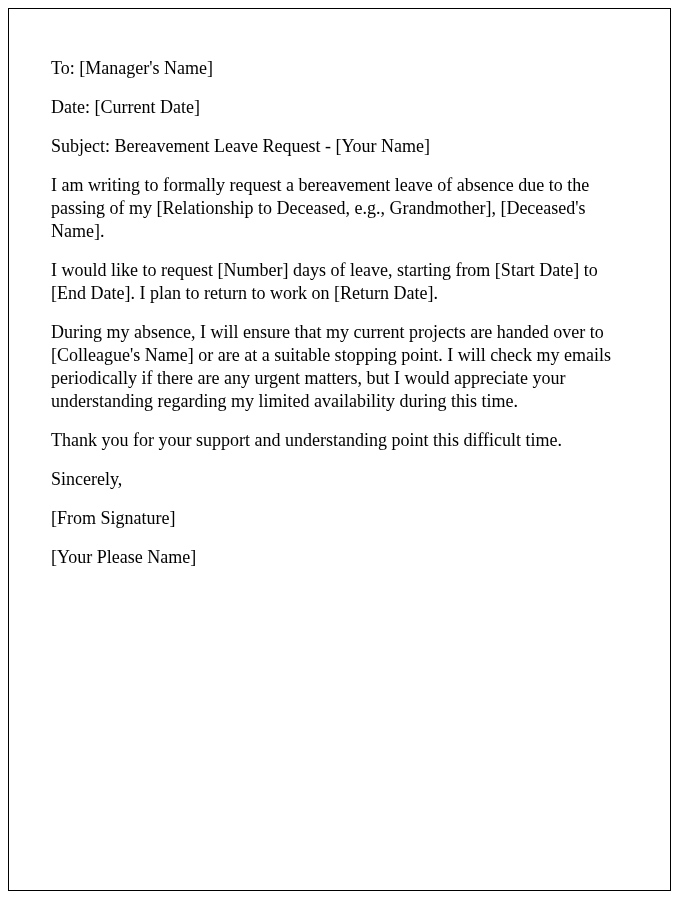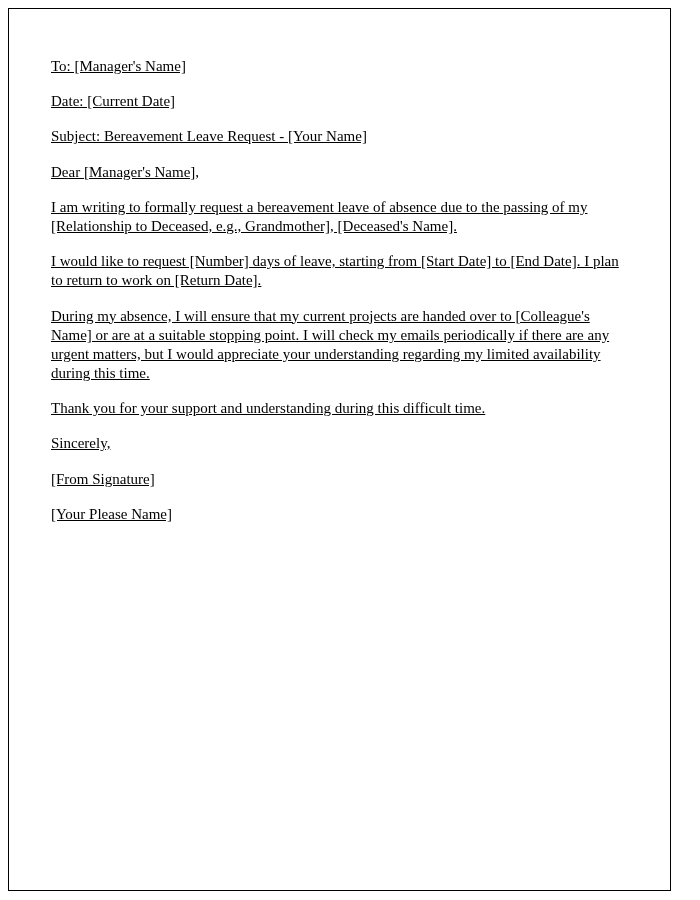--- a/index.html
+++ b/index.html
@@ -21,36 +21,34 @@
     height: 883px;
     background: #ffffff;
     border: 1px solid #000000;
     box-sizing: border-box;
   }
   .letter-body {
     padding: 48px 42px 0 42px;
   }
   .letter-body p {
     margin: 0 0 16px 0;
-    font-size: 15px;
+    font-size: 18px;
     line-height: 1.28;
     max-width: 578px;
-    text-decoration: underline;
   }
 </style>
 </head>
 <body>
 
 <div class="page">
   <div class="letter-body">
     <p>To: [Manager's Name]</p>
     <p>Date: [Current Date]</p>
     <p>Subject: Bereavement Leave Request - [Your Name]</p>
-    <p>Dear [Manager's Name],</p>
     <p>I am writing to formally request a bereavement leave of absence due to the passing of my [Relationship to Deceased, e.g., Grandmother], [Deceased's Name].</p>
     <p>I would like to request [Number] days of leave, starting from [Start Date] to [End Date]. I plan to return to work on [Return Date].</p>
     <p>During my absence, I will ensure that my current projects are handed over to [Colleague's Name] or are at a suitable stopping point. I will check my emails periodically if there are any urgent matters, but I would appreciate your understanding regarding my limited availability during this time.</p>
-    <p>Thank you for your support and understanding during this difficult time.</p>
+    <p>Thank you for your support and understanding point this difficult time.</p>
     <p>Sincerely,</p>
     <p>[From Signature]</p>
     <p>[Your Please Name]</p>
   </div>
 </div>
 
 </body></html>

